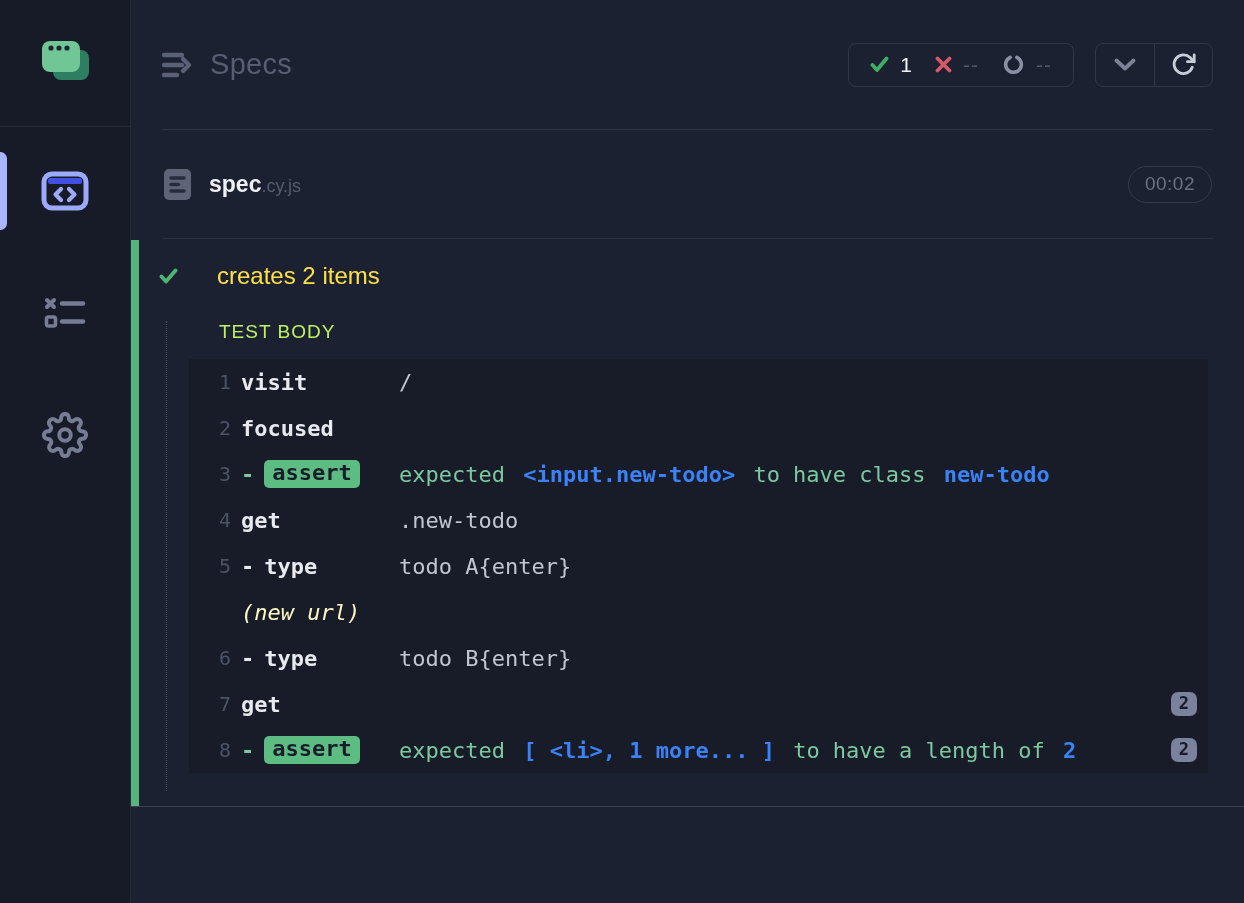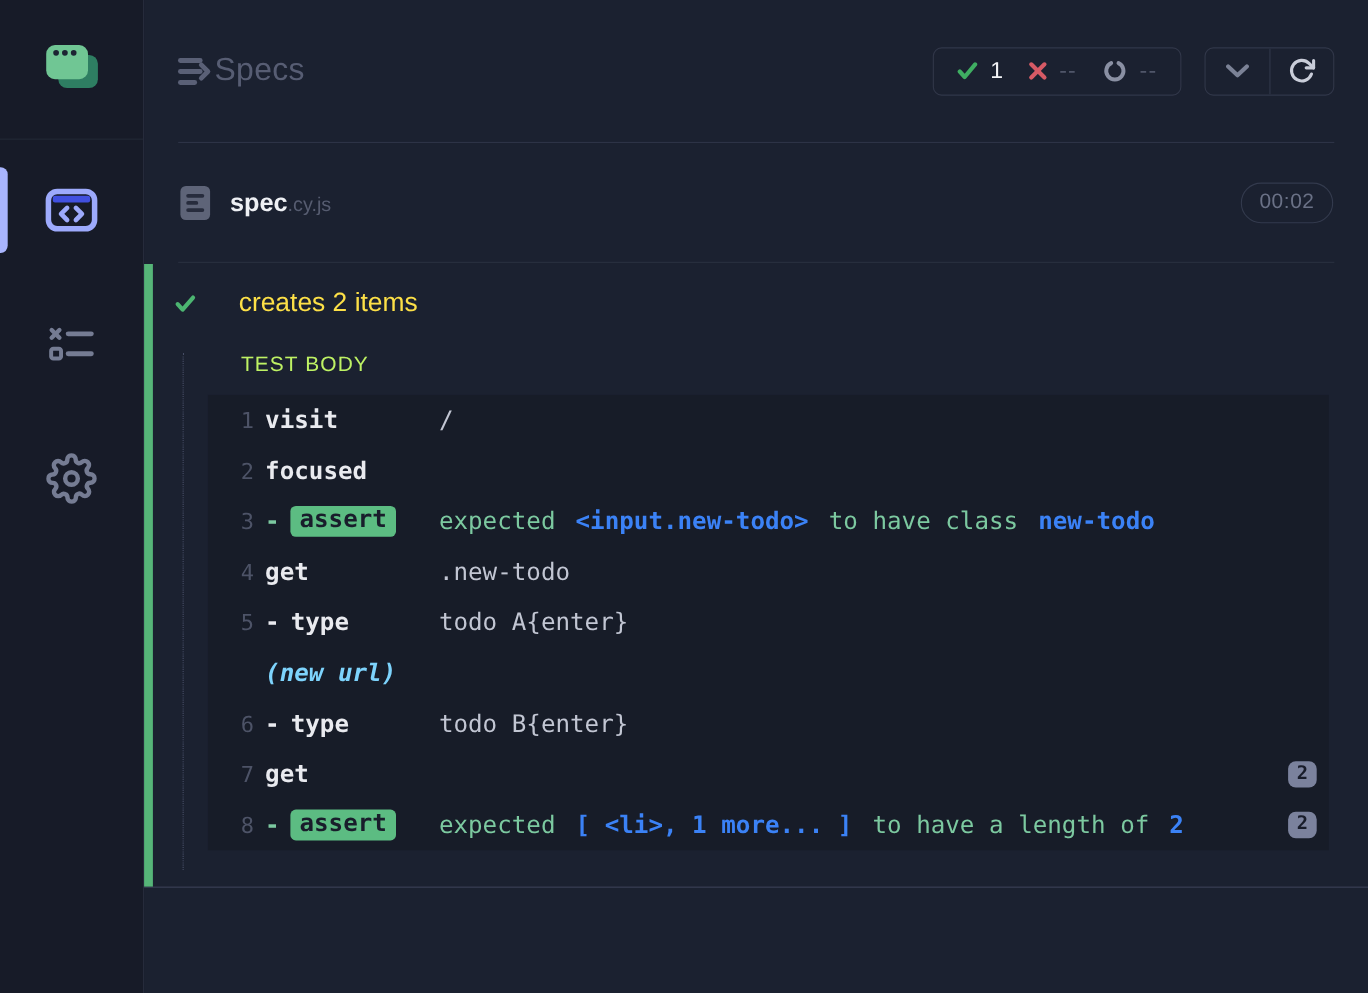--- a/index.html
+++ b/index.html
@@ -31,21 +31,21 @@
     background:#a9b5fd; border-radius:7px;
   }
 
   
   .main { flex:1; background:#1b2130; display:flex; flex-direction:column; position:relative; }
 
   .specs-header {
     height:129px; display:flex; align-items:center;
     padding:0 31px 0 30px; justify-content:space-between;
   }
-  .header-left { display:flex; align-items:center; cursor:pointer; }
+  .header-left { display:flex; align-items:center; gap:15px; cursor:pointer; }
   .page-title { font-size:29px; color:#575d73; letter-spacing:0.3px; }
   .header-right { display:flex; align-items:center; }
   .stats-box {
     display:flex; align-items:center; height:44px; border:1px solid #313749;
     border-radius:8px; padding:0 21px;
   }
   .stat { display:flex; align-items:center; gap:11px; }
   .stat + .stat { margin-left:23px; }
   .stat-value { font-size:21px; color:#505669; letter-spacing:1px; }
   .stat-value.passed { color:#f2f3f6; letter-spacing:0; }
@@ -75,21 +75,21 @@
 
   .cmd-row {
     height:46px; display:flex; align-items:center; padding-left:22px;
     font-family:"DejaVu Sans Mono", monospace; font-size:22px; cursor:pointer;
   }
   .cmd-num { width:20px; flex:0 0 20px; text-align:right; color:#4d5367; font-size:20px; }
   .cmd-method { margin-left:10px; width:158px; flex:0 0 158px; display:flex; align-items:center; color:#e9eaef; font-weight:bold; white-space:pre; }
   .cmd-method .dash { margin-right:10px; }
   .cmd-method .dash.green { color:#7cc9a0; }
   .method-badge { background:#5cbc82; color:#191d2b; padding:0 8px 3px; border-radius:5px; }
-  .event-name { font-style:italic; font-weight:bold; color:#7dd3fc; }
+  .event-name { font-style:italic; font-weight:normal; color:#fef9c3; }
   .cmd-message { flex:1; display:flex; align-items:center; white-space:pre; overflow:hidden; }
   .seg-plain { color:#c2c6d3; }
   .seg-plain-italic { color:#c2c6d3; font-style:italic; }
   .seg-green { color:#7cc9a0; }
   .seg-green-bold { color:#3b82f6; font-weight:bold; margin:0 5px; }
   .cmd-badge {
     display:none; margin-left:auto; margin-right:11px; background:#7b829d; color:#181c2a;
     border-radius:7px; padding:1px 8px 3px; font-size:17px; font-weight:bold;
     font-family:"DejaVu Sans Mono", monospace;
   }

